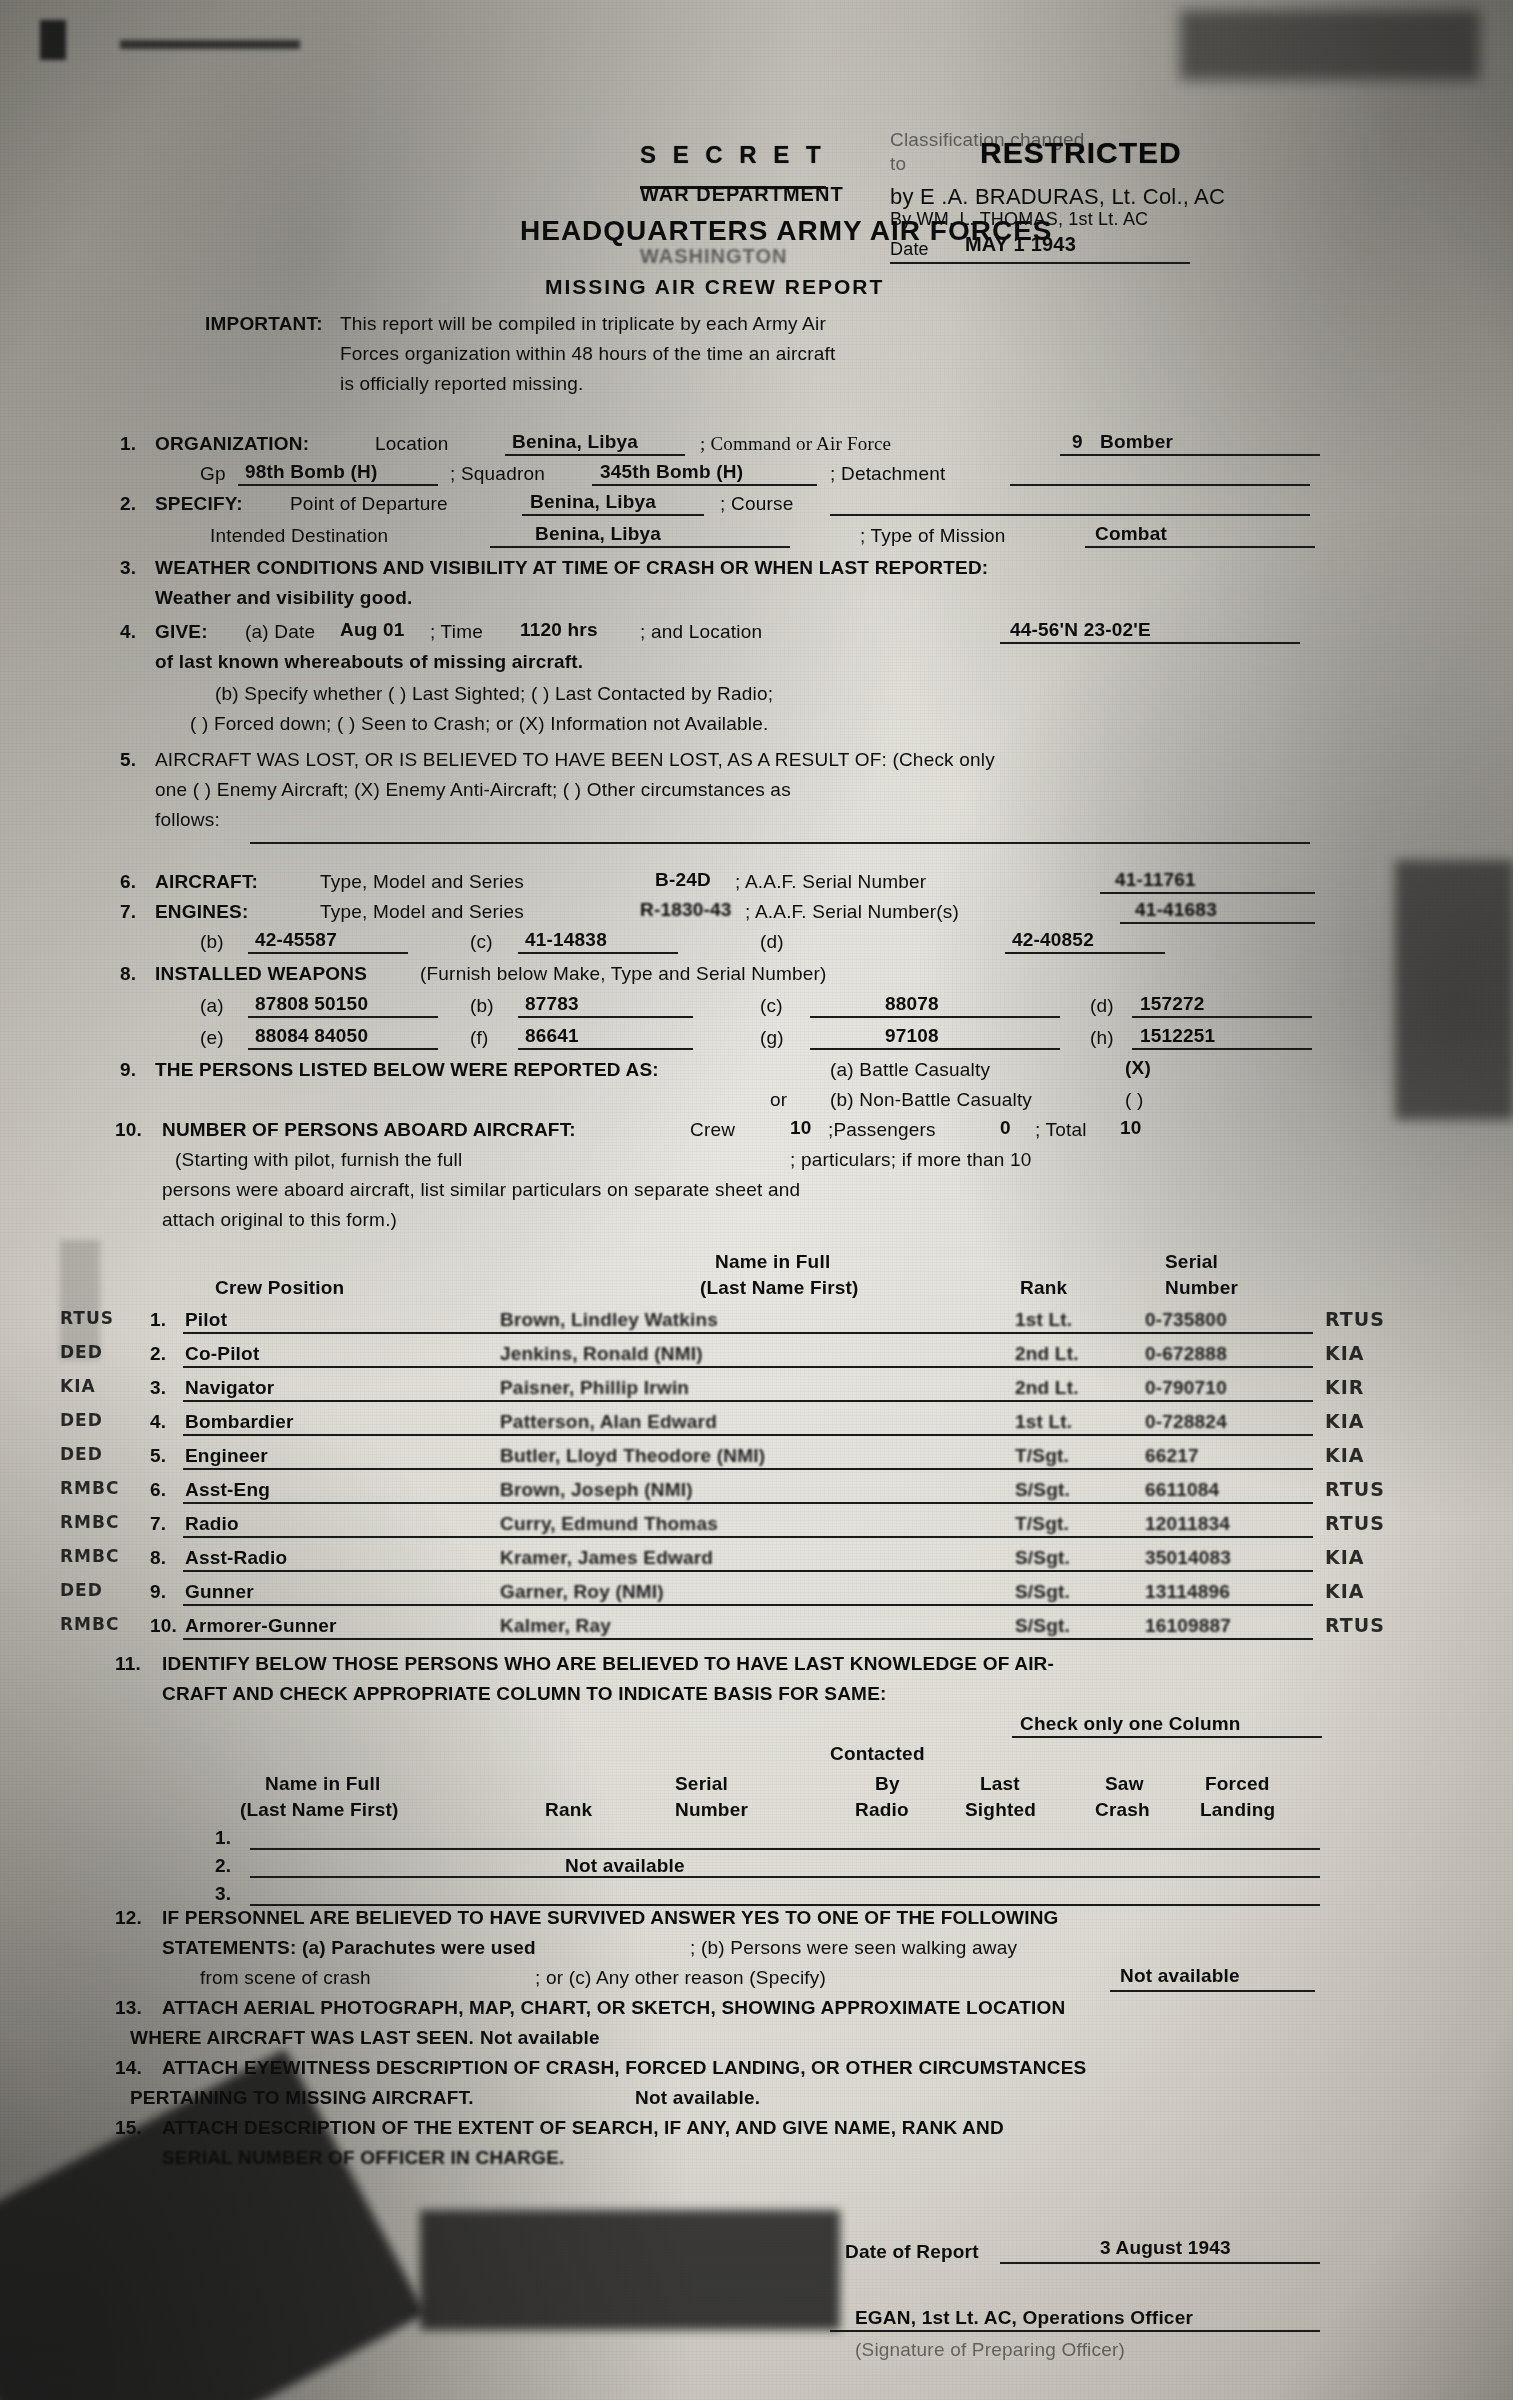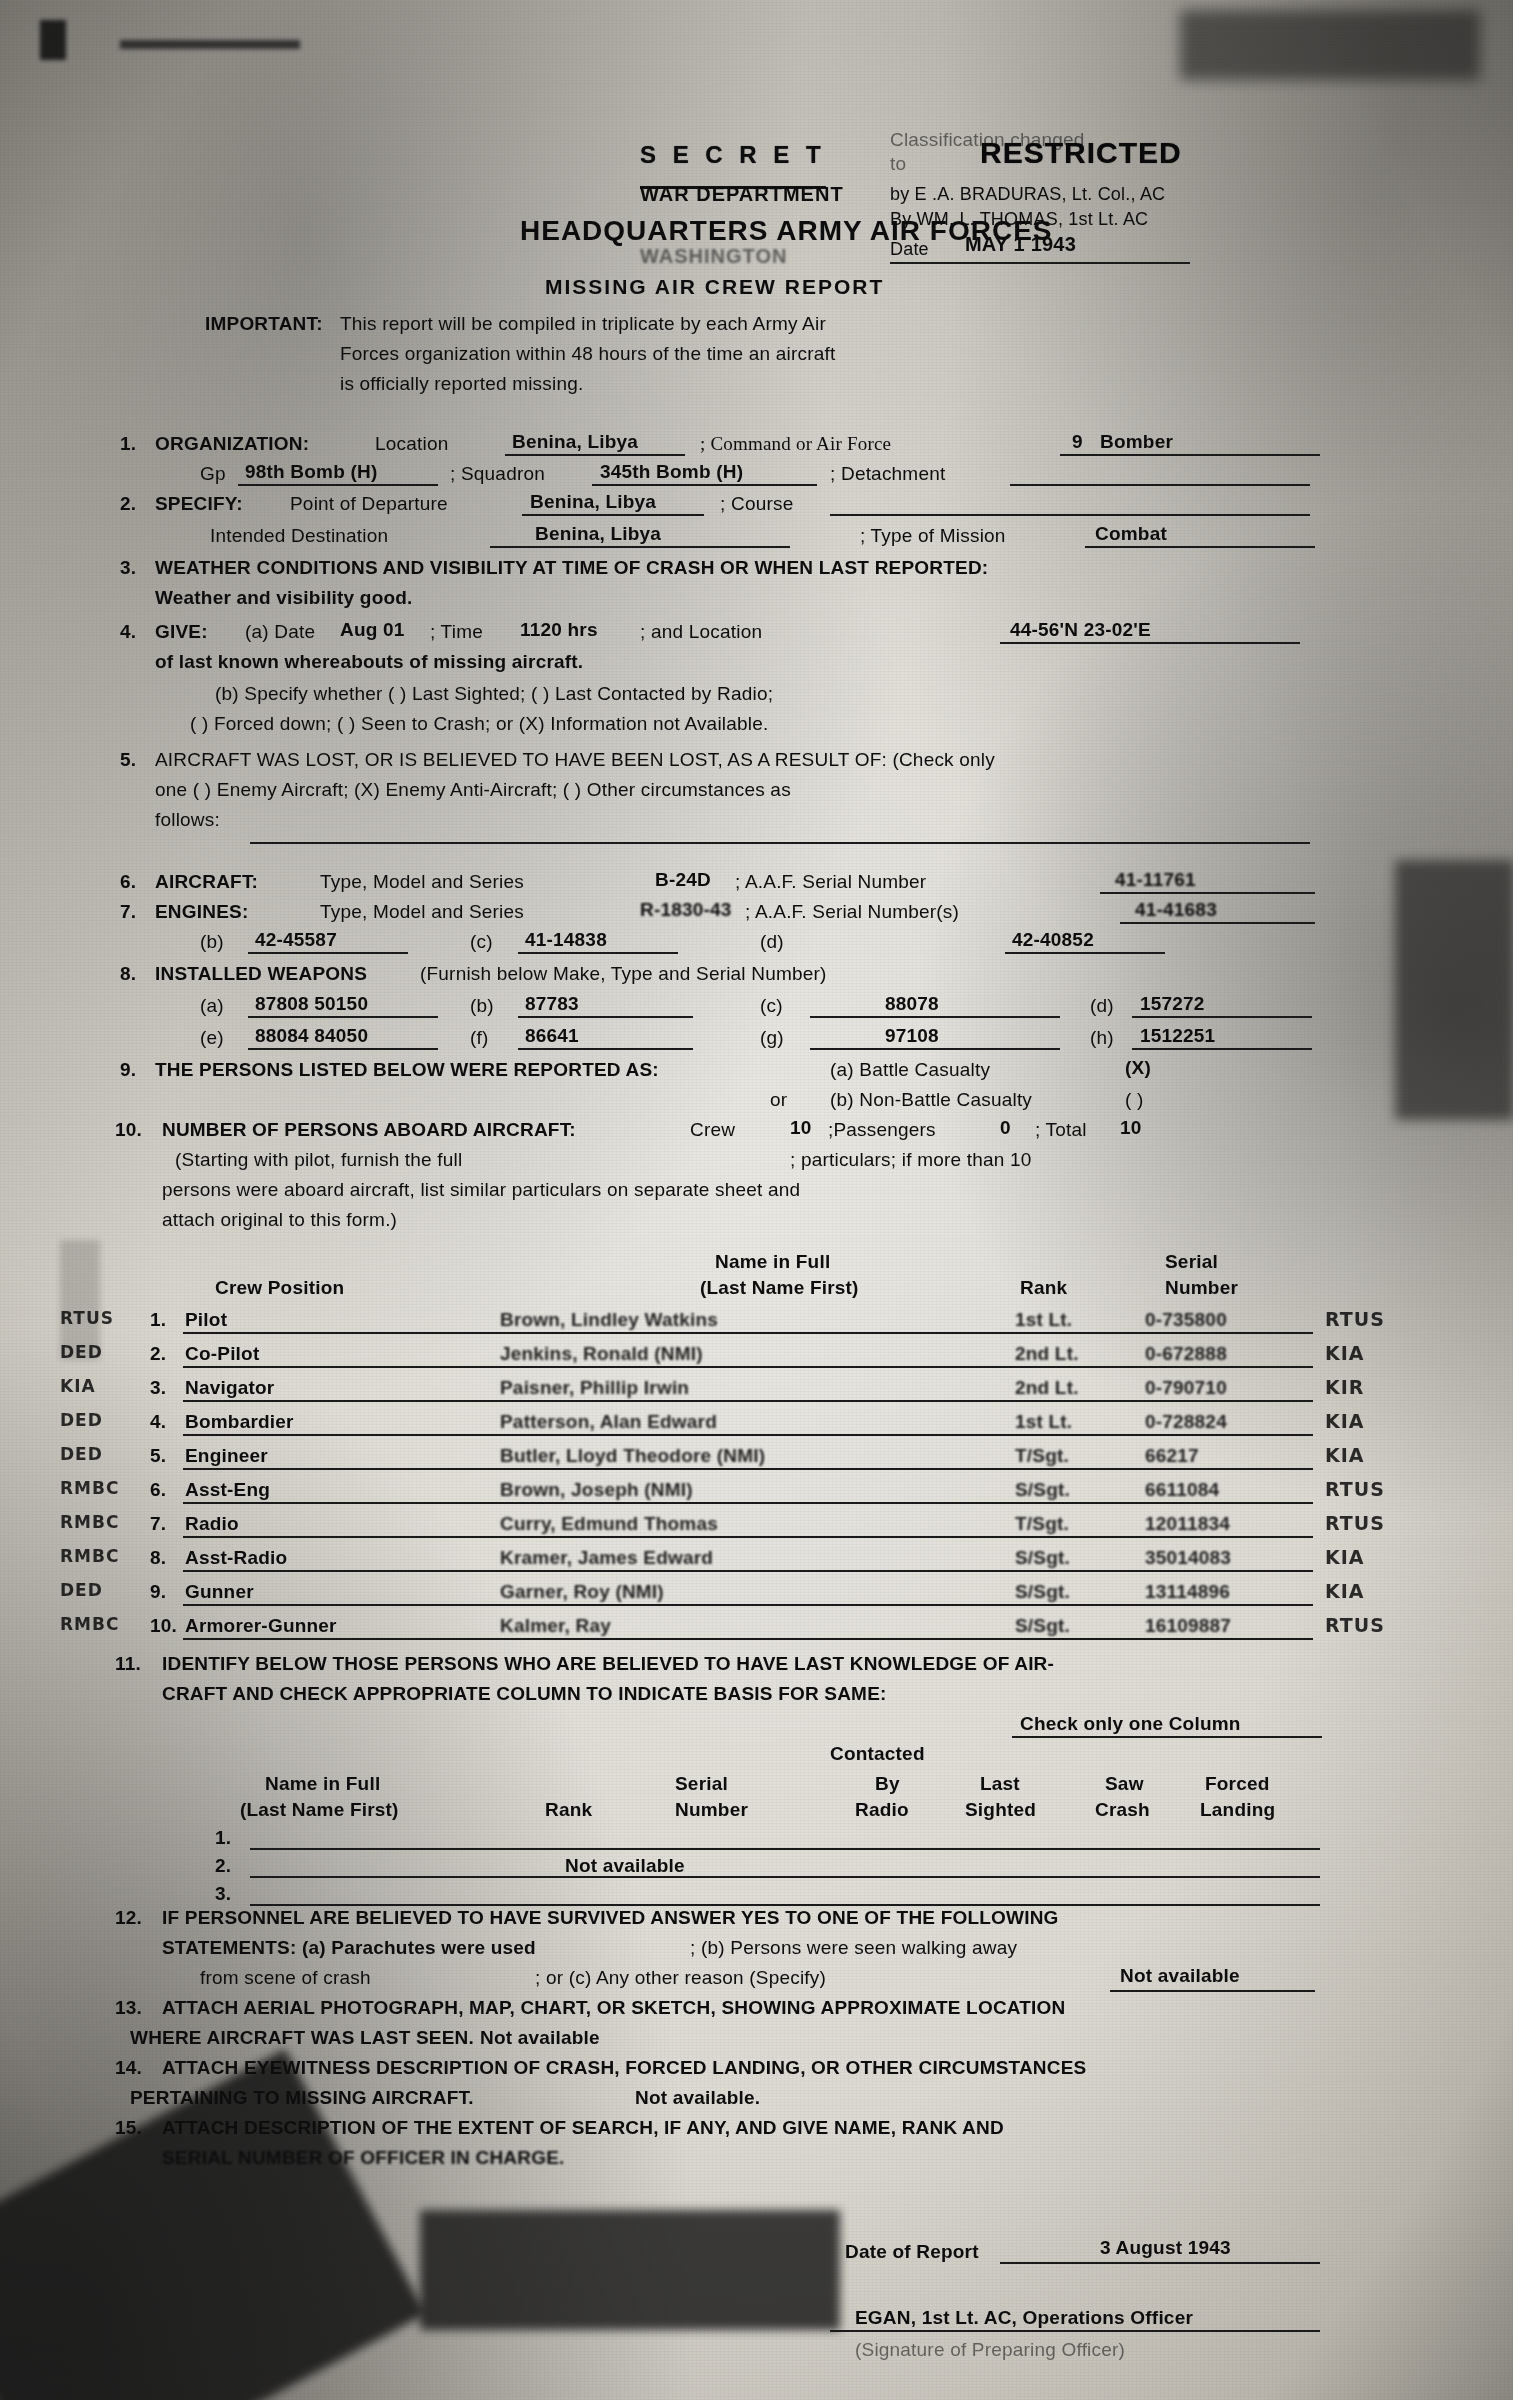--- a/index.html
+++ b/index.html
@@ -56,21 +56,21 @@
   <div class="darkblob" style="left:-40px;top:2130px;width:420px;height:300px;transform:rotate(-28deg);filter:blur(5px);opacity:.85;"></div>
   <div class="darkblob" style="left:420px;top:2210px;width:420px;height:120px;filter:blur(5px);opacity:.8;"></div>
   <div class="smudge" style="left:60px;top:1240px;width:40px;height:120px;opacity:.3;"></div>
 
   <div class="doc">
 
     <div class="t b ink" style="left:640px;top:140px;font-size:24px;letter-spacing:5px;border-bottom:3px solid #111;padding-bottom:16px;">S E C R E T</div>
     <div class="t blur1 faint" style="left:890px;top:128px;font-size:19px;">Classification changed</div>
     <div class="t blur1 faint" style="left:890px;top:152px;font-size:19px;">to</div>
     <div class="t b ink" style="left:980px;top:134px;font-size:30px;letter-spacing:1px;color:#0a0a0a;">RESTRICTED</div>
-    <div class="t blur1" style="left:890px;top:183px;font-size:18px;">by E .A. BRADURAS, Lt. Col., AC</div>
+    <div class="t blur1" style="left:890px;top:183px;font-size:22px;">by E .A. BRADURAS, Lt. Col., AC</div>
     <div class="t blur1" style="left:890px;top:208px;font-size:18px;">By WM. L. THOMAS, 1st Lt. AC</div>
     <div class="t blur1" style="left:890px;top:238px;font-size:18px;">Date</div>
     <div class="t b blur1" style="left:965px;top:232px;font-size:20px;">MAY 1 1943</div>
     <div class="line" style="left:890px;top:262px;width:300px;"></div>
 
     <div class="t b blur1" style="left:640px;top:182px;font-size:20px;letter-spacing:1px;">WAR DEPARTMENT</div>
     <div class="t b blur1" style="left:520px;top:214px;font-size:28px;letter-spacing:1px;">HEADQUARTERS ARMY AIR FORCES</div>
     <div class="t b blur2 faint" style="left:640px;top:244px;font-size:20px;letter-spacing:1px;">WASHINGTON</div>
     <div class="t b" style="left:545px;top:274px;font-size:21px;letter-spacing:2px;">MISSING AIR CREW REPORT</div>
 

